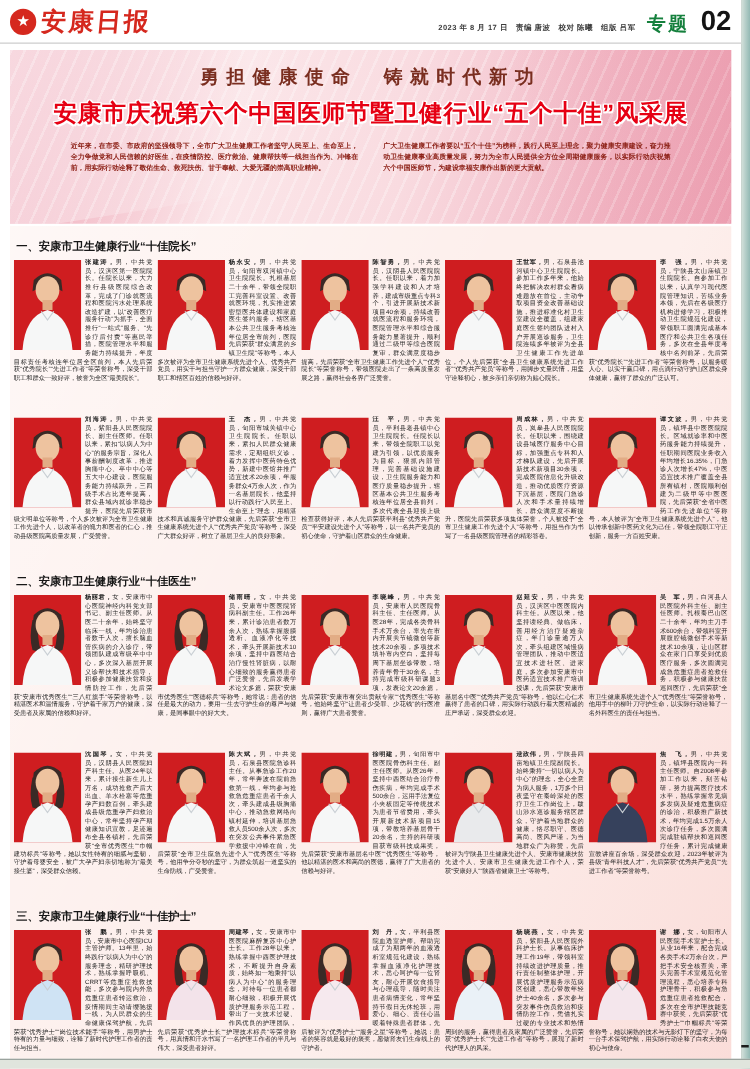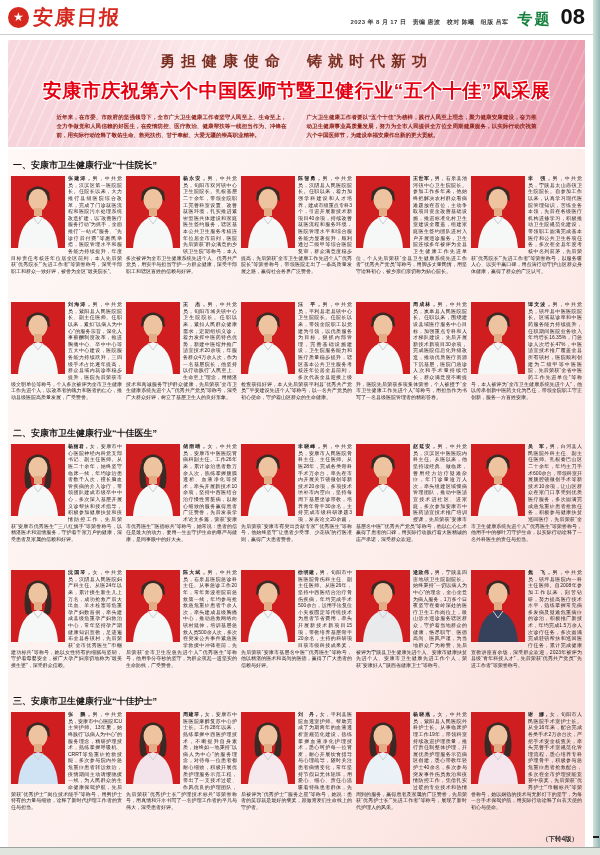--- a/index.html
+++ b/index.html
@@ -29,21 +29,21 @@
     font-size:12px;line-height:21px;text-align:center;flex:0 0 auto;}
   .brandname{font-family:"DejaVu Serif","Liberation Serif",serif;font-weight:bold;
     color:#d5281e;font-size:20px;letter-spacing:2px;transform:skewX(-5deg);}
   .pageinfo{display:flex;align-items:baseline;gap:9px;}
   .dateline{font-size:6px;color:#3c3c3c;letter-spacing:.4px;font-weight:bold;}
   .seclabel{font-size:15px;color:#15803d;font-weight:bold;letter-spacing:2px;}
   .pagenum{font-size:22px;font-weight:bold;color:#141414;}
 
   
   .banner{
-    margin:5px 8px 0;height:107px;position:relative;overflow:hidden;
+    margin:5px 8px 0;height:139px;position:relative;overflow:hidden;
     background:
       repeating-linear-gradient(114deg,rgba(255,255,255,.28) 0 2px,rgba(255,255,255,0) 2px 10px),
       linear-gradient(100deg,#efaaba 0%,#fbe6e9 32%,#f9dbe0 55%,#f2bac7 80%,#eda7b8 100%);
   }
   .banner::before{content:"";position:absolute;left:-60px;top:-70px;width:420px;height:190px;
     background:linear-gradient(120deg,rgba(255,255,255,.75),rgba(255,255,255,0) 65%);
     transform:rotate(-9deg);}
   .banner::after{content:"";position:absolute;right:-80px;top:-30px;width:420px;height:220px;
     background:linear-gradient(250deg,rgba(233,140,160,.55),rgba(255,255,255,0) 60%);
     transform:rotate(14deg);}
@@ -84,21 +84,21 @@
 <div class="sheet">
 
   <header>
     <div class="brand">
       <span class="emblem">★</span>
       <span class="brandname">安康日报</span>
     </div>
     <div class="pageinfo">
       <span class="dateline">2023 年 8 月 17 日　责编 唐波　校对 陈曦　组版 吕军</span>
       <span class="seclabel">专题</span>
-      <span class="pagenum">08</span>
+      <span class="pagenum">02</span>
     </div>
   </header>
 
   <div class="banner">
     <div class="kicker">勇担健康使命　铸就时代新功</div>
     <div class="btitle">安康市庆祝第六个中国医师节暨卫健行业“五个十佳”风采展</div>
     <div class="intro">
       <p>近年来，在市委、市政府的坚强领导下，全市广大卫生健康工作者坚守人民至上、生命至上，全力争做党和人民信赖的好医生，在疫情防控、医疗救治、健康帮扶等一线担当作为、冲锋在前，用实际行动诠释了敬佑生命、救死扶伤、甘于奉献、大爱无疆的崇高职业精神。</p>
       <p>广大卫生健康工作者要以“五个十佳”为榜样，践行人民至上理念，聚力健康安康建设，奋力推动卫生健康事业高质量发展，努力为全市人民提供全方位全周期健康服务，以实际行动庆祝第六个中国医师节，为建设幸福安康作出新的更大贡献。</p>
     </div>

